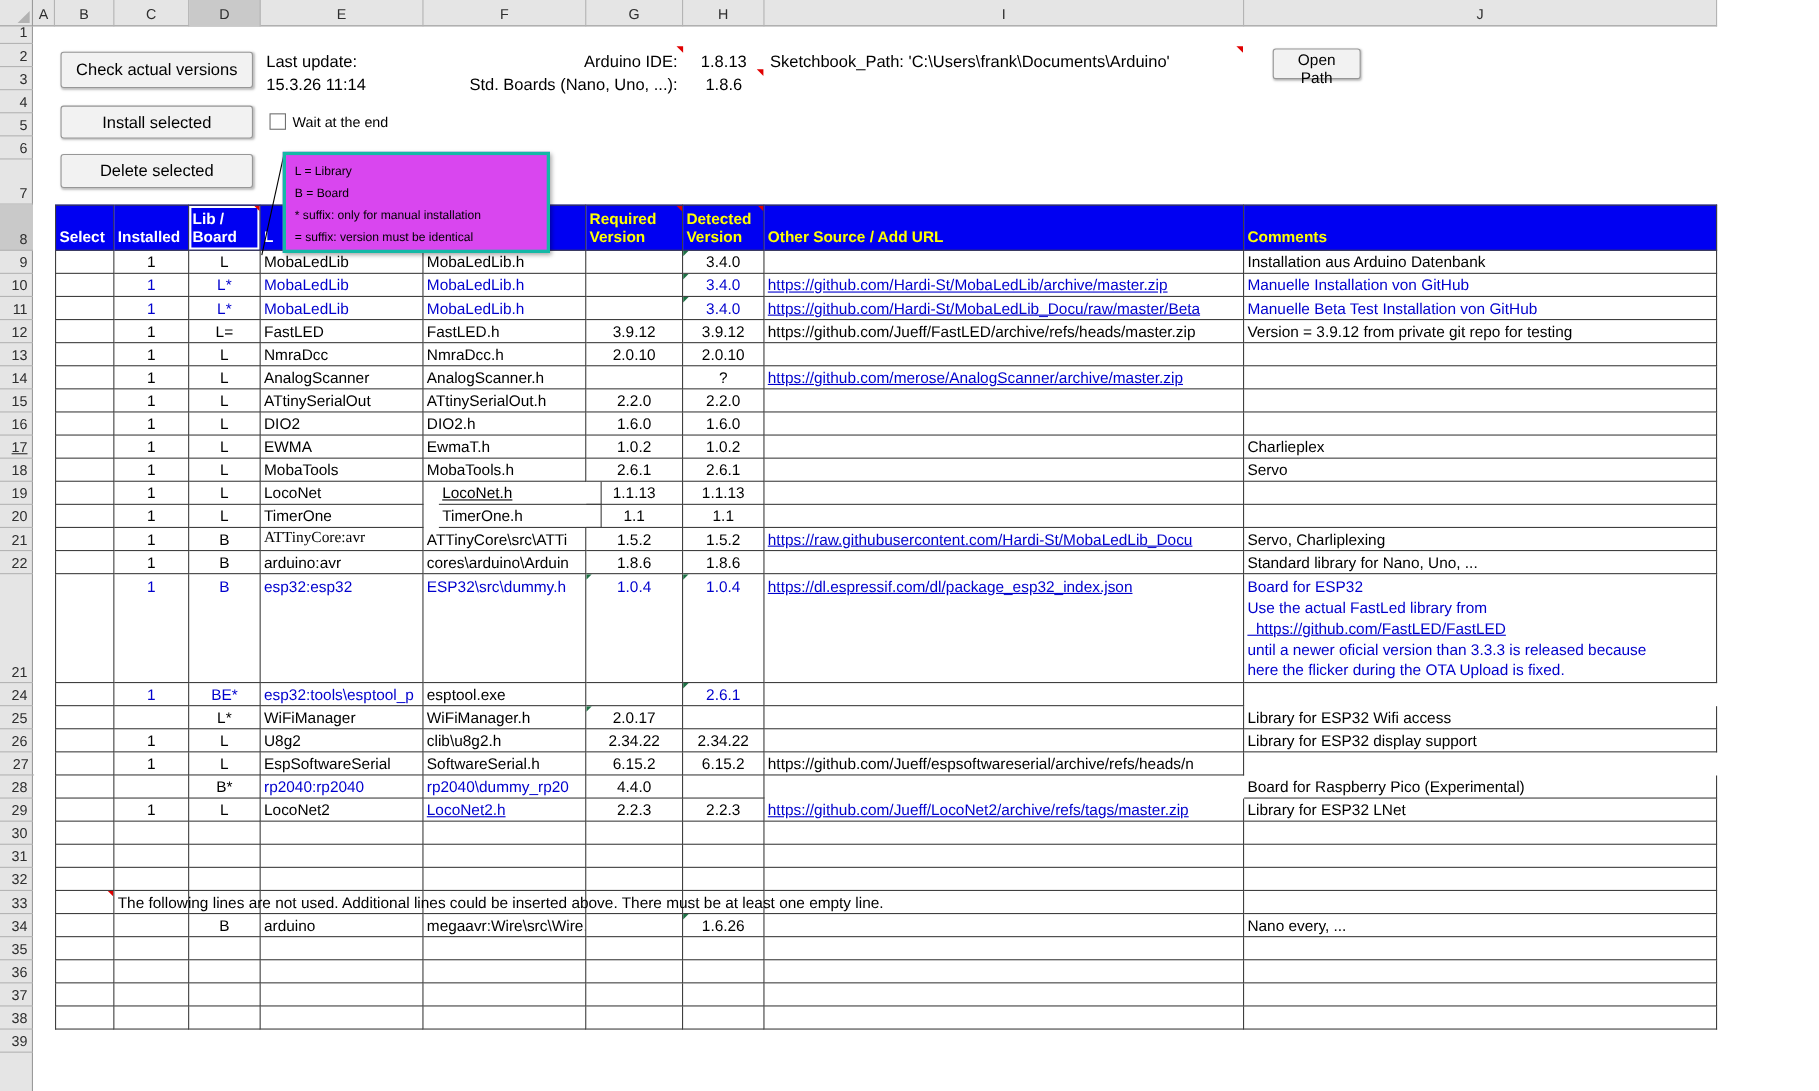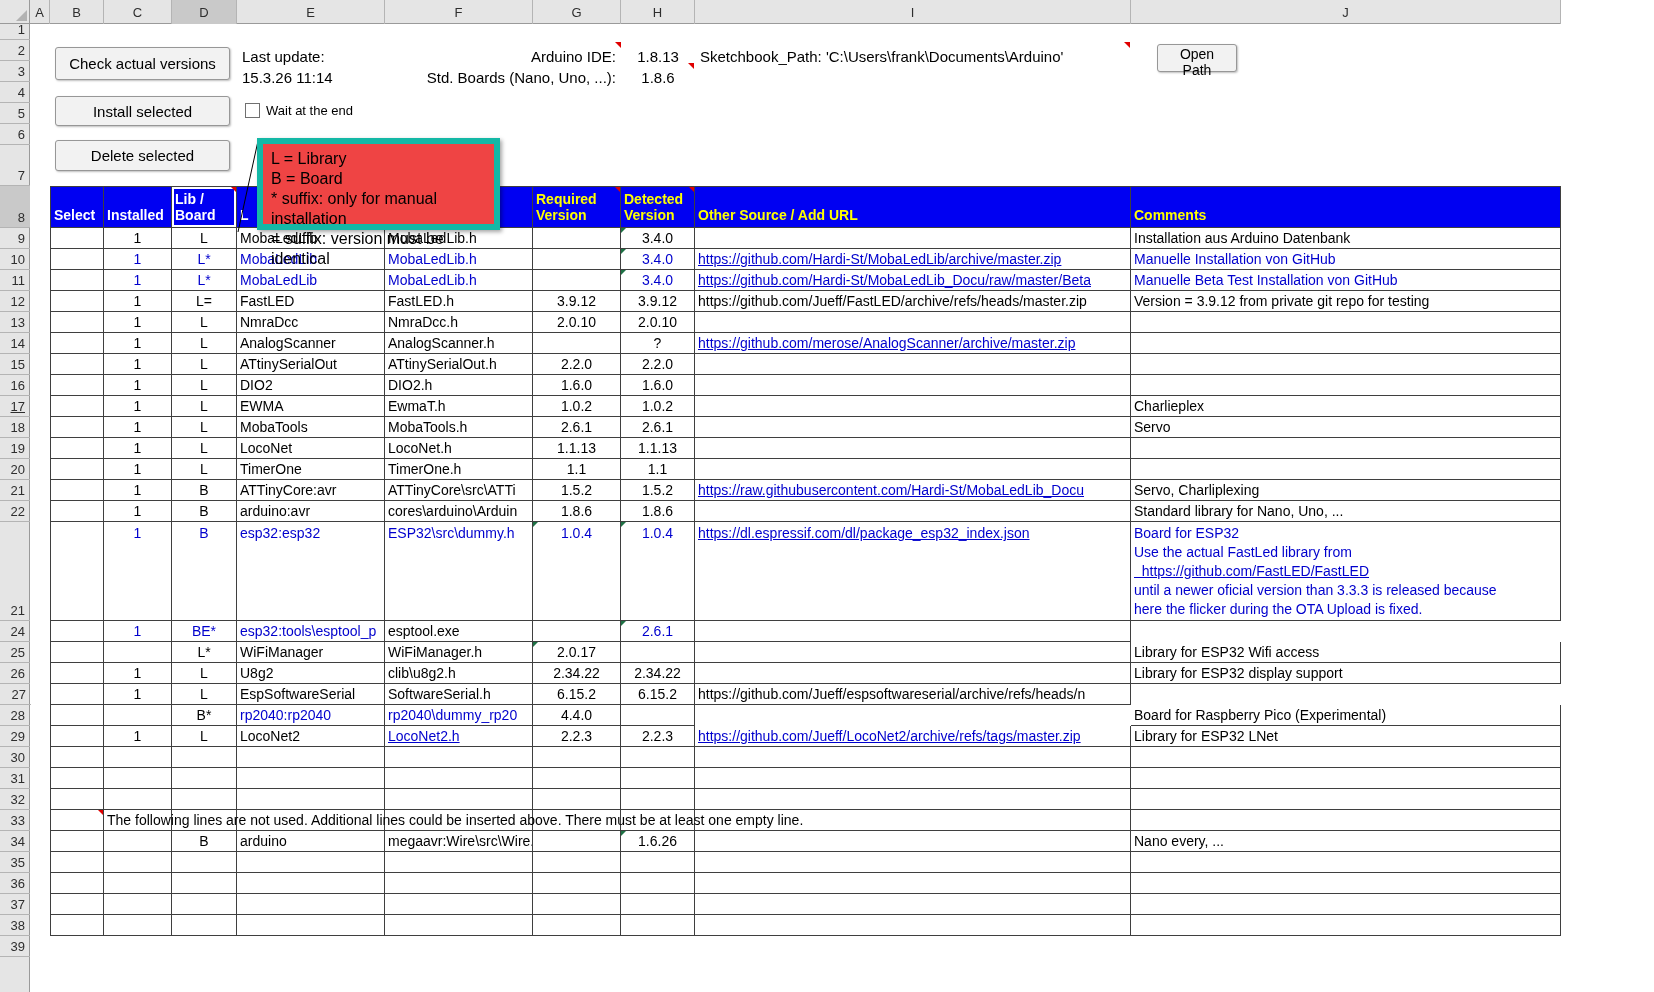--- a/index.html
+++ b/index.html
@@ -46,21 +46,21 @@
   #val-lastupdate{left:242px;top:69px;}
   #lbl-ide{left:400px;top:48px;width:216px;text-align:right;}
   #val-ide{left:621px;top:48px;width:74px;text-align:center;}
   #lbl-boards{left:340px;top:69px;width:276px;text-align:right;}
   #val-boards{left:621px;top:69px;width:74px;text-align:center;}
   #lbl-sketchbook{left:700px;top:48px;}
   .chk{position:absolute;left:245px;top:103px;display:flex;align-items:center;gap:6px;font-size:13px;color:#000;cursor:pointer;}
   .chkbox{width:13px;height:13px;background:#fff;border:1px solid #707070;display:inline-block;}
 
   
-  .tooltip{position:absolute;left:257px;top:138px;width:243px;height:92px;background:#ef4444;border:6px solid #14b8a6;box-shadow:2px 2px 4px rgba(0,0,0,0.35);font-size:16px;line-height:20px;padding:5px 8px;box-sizing:border-box;z-index:20;color:#000;}
+  .tooltip{position:absolute;left:257px;top:138px;width:243px;height:92px;background:#d946ef;border:3px solid #14b8a6;box-shadow:2px 2px 4px rgba(0,0,0,0.35);font-size:11px;line-height:20px;padding:5px 8px;box-sizing:border-box;z-index:20;color:#000;}
   .conn{position:absolute;left:225px;top:135px;z-index:19;}
 </style>
 </head>
 <body>
 
 <div id="screen">
 
   <div class="colbar"></div>
   <div class="gutter"></div>
   <div class="corner">
@@ -389,60 +389,60 @@
     <div class="td bl" style="left: 50px; top: 438px; width: 54px; height: 21px;"></div>
     <div class="td ctr" style="left: 104px; top: 438px; width: 68px; height: 21px;">
       <span class="ct">1</span>
     </div>
     <div class="td ctr" style="left: 172px; top: 438px; width: 65px; height: 21px;">
       <span class="ct">L</span>
     </div>
     <div class="td" style="left: 237px; top: 438px; width: 148px; height: 21px;">
       <span class="ct">LocoNet</span>
     </div>
-    <div class="td" style="left: 385px; top: 438px; width: 148px; height: 21px;">
+    <div class="td" style="left: 399px; top: 438px; width: 148px; height: 21px; text-decoration: underline;">
       <span class="ct">LocoNet.h</span>
     </div>
     <div class="td ctr" style="left: 533px; top: 438px; width: 88px; height: 21px;">
       <span class="ct">1.1.13</span>
     </div>
     <div class="td ctr" style="left: 621px; top: 438px; width: 74px; height: 21px;">
       <span class="ct">1.1.13</span>
     </div>
     <div class="td" style="left: 695px; top: 438px; width: 436px; height: 21px;"></div>
     <div class="td" style="left: 1131px; top: 438px; width: 430px; height: 21px;"></div>
     <div class="td bl" style="left: 50px; top: 459px; width: 54px; height: 21px;"></div>
     <div class="td ctr" style="left: 104px; top: 459px; width: 68px; height: 21px;">
       <span class="ct">1</span>
     </div>
     <div class="td ctr" style="left: 172px; top: 459px; width: 65px; height: 21px;">
       <span class="ct">L</span>
     </div>
     <div class="td" style="left: 237px; top: 459px; width: 148px; height: 21px;">
       <span class="ct">TimerOne</span>
     </div>
-    <div class="td" style="left: 385px; top: 459px; width: 148px; height: 21px; align-items: flex-end;">
+    <div class="td" style="left: 399px; top: 459px; width: 148px; height: 21px; align-items: flex-end;">
       <span class="ct">TimerOne.h</span>
     </div>
     <div class="td ctr" style="left: 533px; top: 459px; width: 88px; height: 21px;">
       <span class="ct">1.1</span>
     </div>
     <div class="td ctr" style="left: 621px; top: 459px; width: 74px; height: 21px;">
       <span class="ct">1.1</span>
     </div>
     <div class="td" style="left: 695px; top: 459px; width: 436px; height: 21px;"></div>
     <div class="td" style="left: 1131px; top: 459px; width: 430px; height: 21px;"></div>
     <div class="td bl" style="left: 50px; top: 480px; width: 54px; height: 21px;"></div>
     <div class="td ctr" style="left: 104px; top: 480px; width: 68px; height: 21px;">
       <span class="ct">1</span>
     </div>
     <div class="td ctr" style="left: 172px; top: 480px; width: 65px; height: 21px;">
       <span class="ct">B</span>
     </div>
-    <div class="td" style="left: 237px; top: 480px; width: 148px; height: 21px;">
+    <div class="td" style="left: 237px; top: 480px; width: 148px; height: 21px; font-family: Liberation Serif, serif;">
       <span class="ct">ATTinyCore:avr</span>
     </div>
     <div class="td" style="left: 385px; top: 480px; width: 148px; height: 21px;">
       <span class="ct">ATTinyCore\src\ATTi</span>
     </div>
     <div class="td ctr" style="left: 533px; top: 480px; width: 88px; height: 21px;">
       <span class="ct">1.5.2</span>
     </div>
     <div class="td ctr" style="left: 621px; top: 480px; width: 74px; height: 21px;">
       <span class="ct">1.5.2</span>

